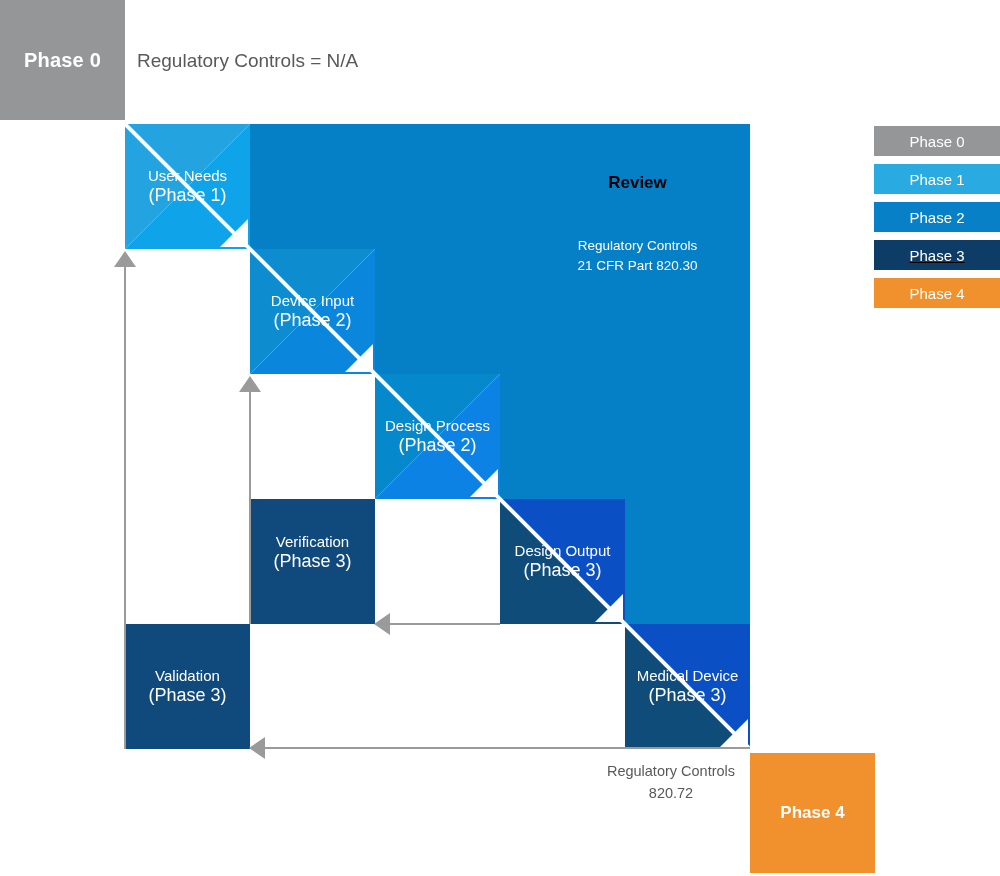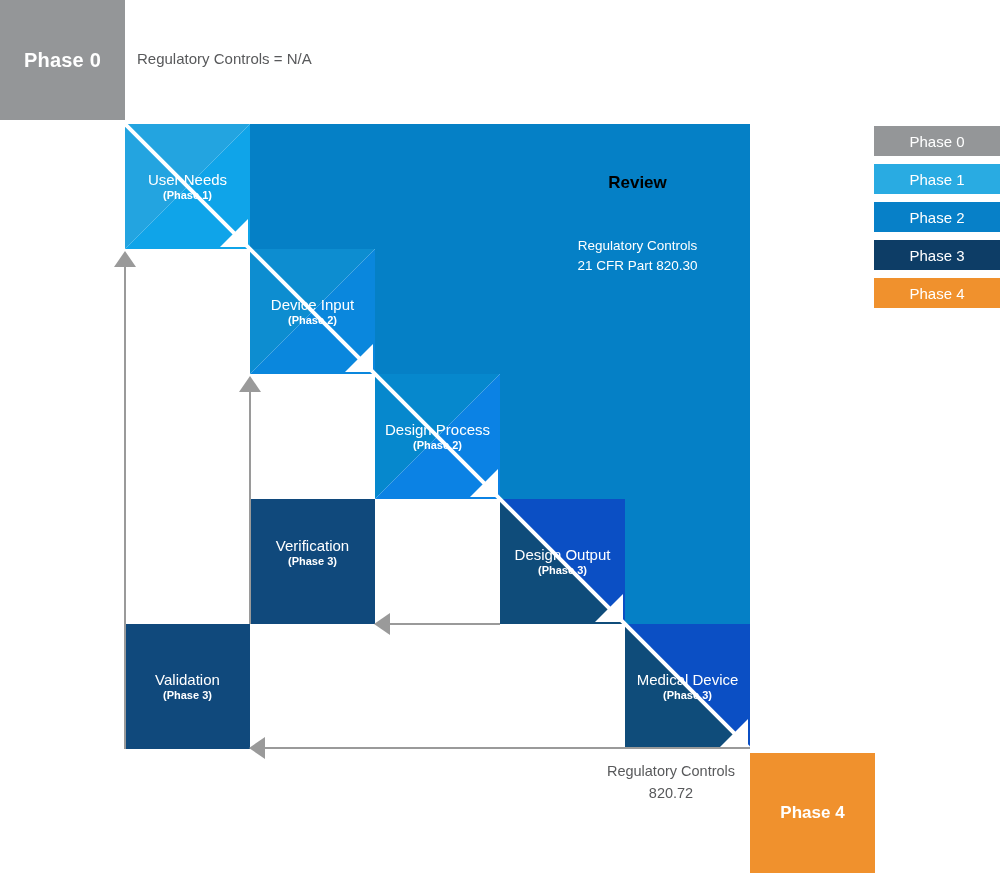--- a/index.html
+++ b/index.html
@@ -12,35 +12,35 @@
 
   
   #phase0-banner{
     left:0;top:0;width:125px;height:120px;
     background:#949698;display:flex;align-items:center;justify-content:center;
   }
   #phase0-banner .lbl{
     color:#ffffff;font-size:20px;font-weight:bold;letter-spacing:.2px;
   }
   #phase0-note{
-    left:137px;top:50px;font-size:15px;color:#58595b;white-space:nowrap;text-align:center;
+    left:137px;top:50px;font-size:19px;color:#58595b;white-space:nowrap;text-align:center;
   }
 
   
   #diagram{left:125px;top:124px;width:625px;height:625px;}
   #diagram svg{display:block;}
 
   
   .cell-label{
     position:absolute;width:125px;height:125px;
     display:flex;flex-direction:column;align-items:center;justify-content:center;
     color:#ffffff;line-height:1.18;text-align:right;pointer-events:none;
   }
   .cell-label .t1{font-size:15px;font-weight:normal;white-space:nowrap;}
-  .cell-label .t2{font-size:11px;font-weight:bold;white-space:nowrap;}
+  .cell-label .t2{font-size:18px;font-weight:normal;white-space:nowrap;}
 
   
   #review-title{
     left:575px;top:173px;width:125px;text-align:center;
     color:#000000;font-size:17px;font-weight:bold;
   }
   #review-sub{
     left:540px;top:236px;width:195px;text-align:center;
     color:#ffffff;font-size:13.5px;line-height:1.45;
   }
@@ -155,21 +155,21 @@
 <div class="abs" id="legend">
     <div class="legend-row" style="background: rgb(148, 150, 152);">
       <span>Phase 0</span>
     </div>
     <div class="legend-row" style="background: rgb(41, 171, 226);">
       <span>Phase 1</span>
     </div>
     <div class="legend-row" style="background: rgb(7, 128, 200);">
       <span>Phase 2</span>
     </div>
-    <div class="legend-row" style="background: rgb(13, 61, 102);">
+    <div class="legend-row" style="background: rgb(13, 61, 102); text-decoration: underline;">
       <span>Phase 3</span>
     </div>
     <div class="legend-row" style="background: rgb(240, 145, 45);">
       <span>Phase 4</span>
     </div>
   </div>
 
 <div class="abs" id="phase4-box">
   <div class="lbl">Phase 4</div>
 </div>

